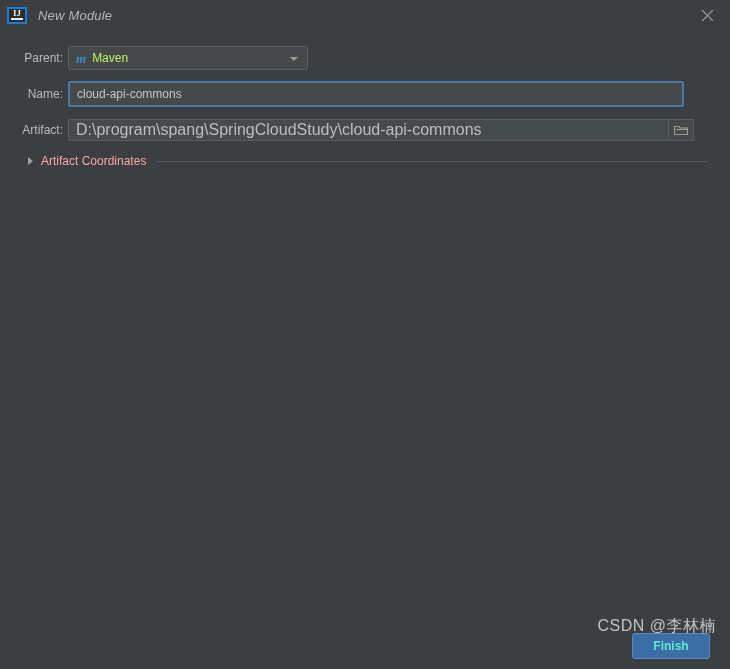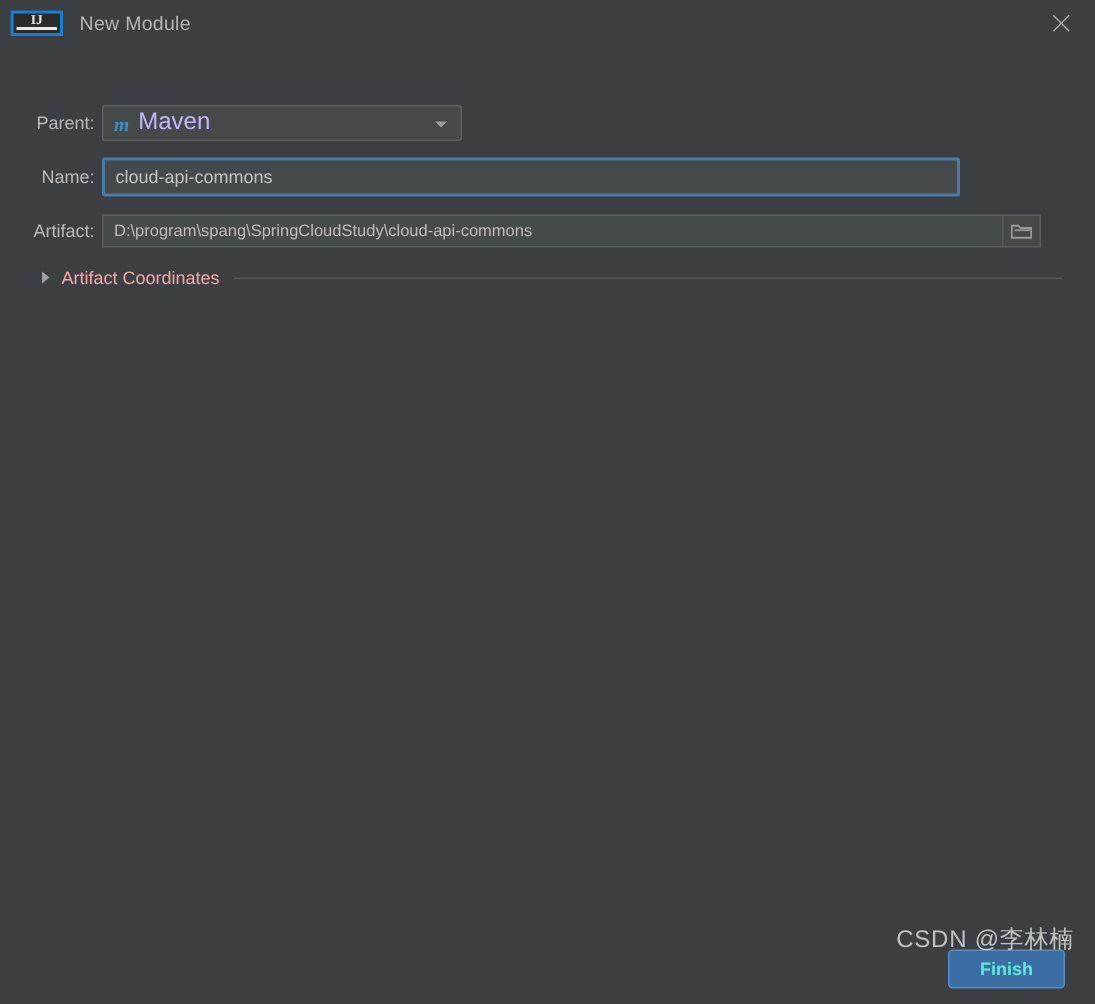--- a/index.html
+++ b/index.html
@@ -20,21 +20,21 @@
   
   .titlebar {
     height: 30px;
     display: flex;
     align-items: center;
     padding: 0 0 0 7px;
     position: relative;
     background: #3c3f41;
   }
   .ij-icon {
-    width: 35px;
+    width: 20px;
     height: 17px;
     border: 2px solid #1a7fd4;
     background: #2b2b2b;
     box-sizing: border-box;
     position: relative;
     flex: 0 0 auto;
   }
   .ij-icon .ij-letters {
     position: absolute;
     top: 0px;
@@ -54,20 +54,21 @@
     left: 2px;
     right: 2px;
     height: 2px;
     background: #e8e8e8;
   }
   .title-text {
     margin-left: 11px;
     font-size: 13px;
     color: #b5b5b5;
     letter-spacing: 0.2px;
+    font-style: italic;
   }
   .close-btn {
     position: absolute;
     right: 14px;
     top: 7px;
     width: 17px;
     height: 17px;
     cursor: default;
   }
   .close-btn::before,
@@ -82,21 +83,20 @@
   }
   .close-btn::before { transform: rotate(45deg); }
   .close-btn::after  { transform: rotate(-45deg); }
 
   
   .form {
     position: absolute;
     top: 46px;
     left: 0;
     right: 0;
-    margin-top: 24px;
   }
   .row {
     display: flex;
     align-items: center;
     height: 24px;
     margin-bottom: 12px;
   }
   .row .lbl {
     width: 63px;
     text-align: right;
@@ -123,38 +123,38 @@
   .maven-m {
     font-family: "Liberation Serif", serif;
     font-style: italic;
     font-weight: bold;
     font-size: 13px;
     color: #3592c4;
     margin-right: 6px;
     line-height: 1;
   }
   .combo-value {
-    font-size: 16px;
-    color: #c4b5fd;
+    font-size: 12px;
+    color: #bef264;
     text-align: right;
   }
   .combo-arrow {
     position: absolute;
     right: 9px;
     top: 10px;
     width: 0;
     height: 0;
     border-left: 4px solid transparent;
     border-right: 4px solid transparent;
     border-top: 4px solid #9a9a9a;
   }
 
   
   .field-focus {
-    width: 572px;
+    width: 616px;
     height: 26px;
     box-sizing: border-box;
     background: #45494a;
     border: 2px solid #4a7aa7;
     border-radius: 2px;
     display: flex;
     align-items: center;
     padding-left: 7px;
     cursor: text;
   }
@@ -174,21 +174,21 @@
     box-sizing: border-box;
     background: #454a4d;
     border: 1px solid #585c5e;
     border-right: none;
     display: flex;
     align-items: center;
     padding-left: 7px;
     cursor: text;
   }
   .field-plain .val {
-    font-size: 11px;
+    font-size: 16px;
     color: #bdbdbd;
   }
   .browse-btn {
     width: 26px;
     height: 22px;
     box-sizing: border-box;
     background: #45494a;
     border: 1px solid #585c5e;
     display: flex;
     align-items: center;

